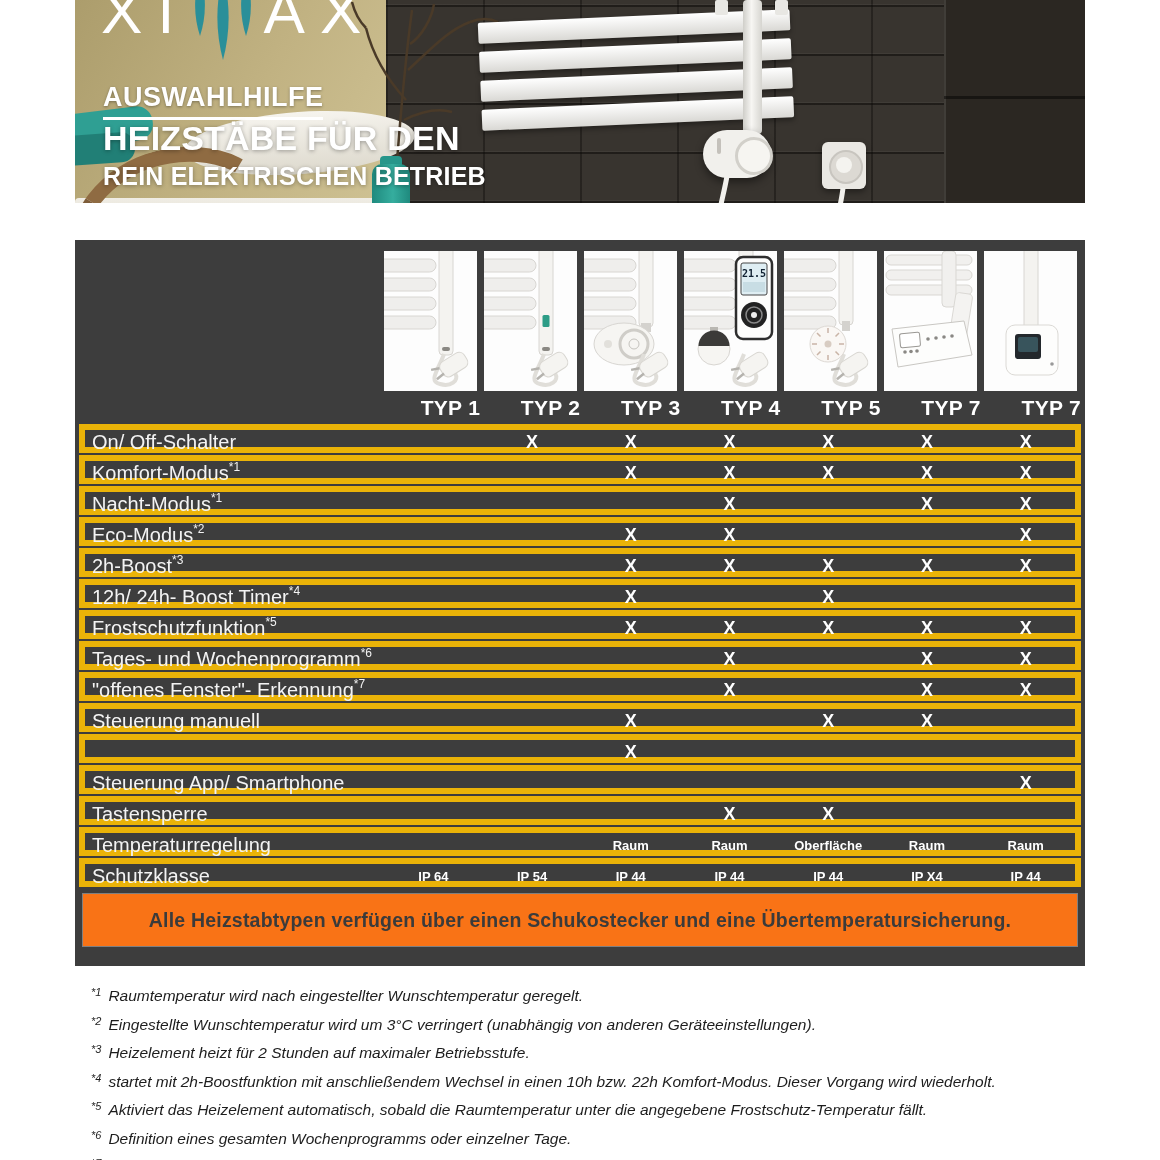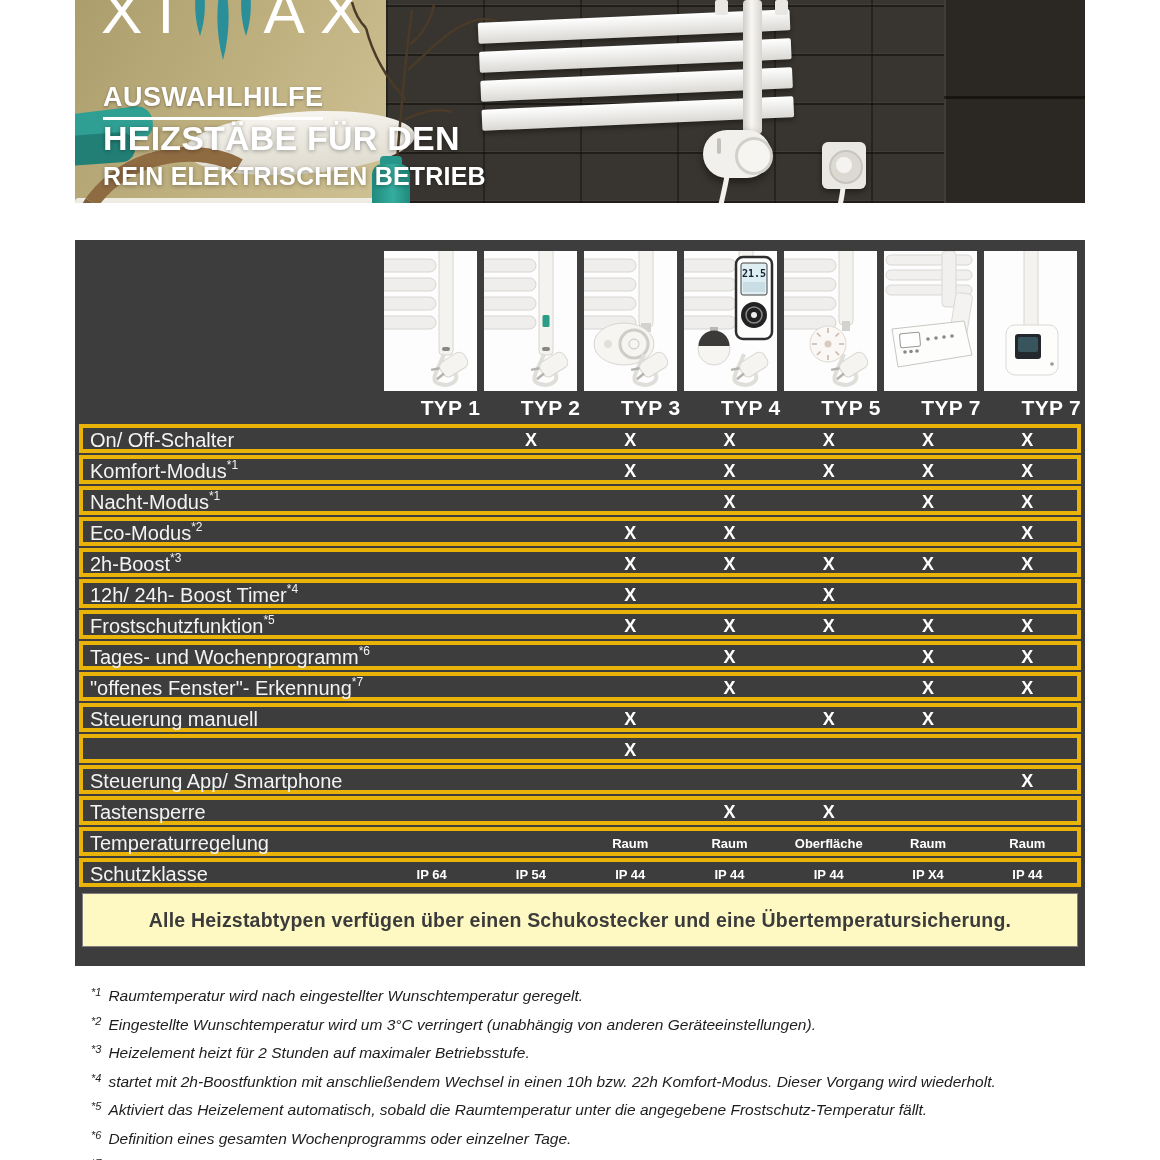--- a/index.html
+++ b/index.html
@@ -59,27 +59,27 @@
      letter-spacing:.2px;text-shadow:0 1px 4px rgba(0,0,0,.35);}
 
   
   .panel{position:absolute;left:0;top:240px;width:1010px;height:726px;background:#3d3d3d;}
   .grid{display:grid;grid-template-columns:301px repeat(7,1fr);margin:0 4px;}
   .tiles-row{margin-top:11px;}
   .tile-cell{display:flex;justify-content:center;align-items:flex-start;}
   .tile{width:93px;height:140px;background:#fdfdfd;overflow:hidden;}
   .typ-row{height:33px;align-items:center;}
   .typ-label{text-align:right;color:#fff;font-weight:bold;font-size:21px;letter-spacing:.3px;}
-  .featrow{box-sizing:border-box;height:29px;margin:0 4px 2px;background:#3d3d3d;border:4px solid #eab308;
+  .featrow{box-sizing:border-box;height:29px;margin:0 4px 2px;background:#3d3d3d;border:6px solid #eab308;
      display:grid;grid-template-columns:299px repeat(7,1fr);align-items:center;}
   .feat-label{color:#f3f3f3;font-size:20px;padding-left:7px;white-space:nowrap;line-height:25px;}
   .feat-label sup{font-size:12px;line-height:0;position:relative;top:-1px;letter-spacing:0;}
   .feat-val{text-align:center;color:#fff;font-weight:bold;font-size:18px;line-height:25px;}
   .feat-val.tsm{font-size:13px;}
-  .banner{margin:7px 8px 0;height:52px;background:#fef9c3;color:#3b3b3b;font-weight:bold;
+  .banner{margin:7px 8px 0;height:52px;background:#f97316;color:#3b3b3b;font-weight:bold;
      font-size:19.5px;text-align:center;line-height:52px;letter-spacing:.2px;
      box-shadow:0 0 0 1px rgba(255,255,255,.35);}
 
   
   .footnotes{position:absolute;left:16px;top:984px;width:990px;color:#1d1d1d;}
   .fn{font-style:italic;font-size:15.5px;line-height:15.5px;margin-bottom:8.9px;white-space:nowrap;}
   .fn sup{font-size:11px;font-style:italic;margin-right:7px;position:relative;top:1px;}
 </style>
 </head>
 <body>

